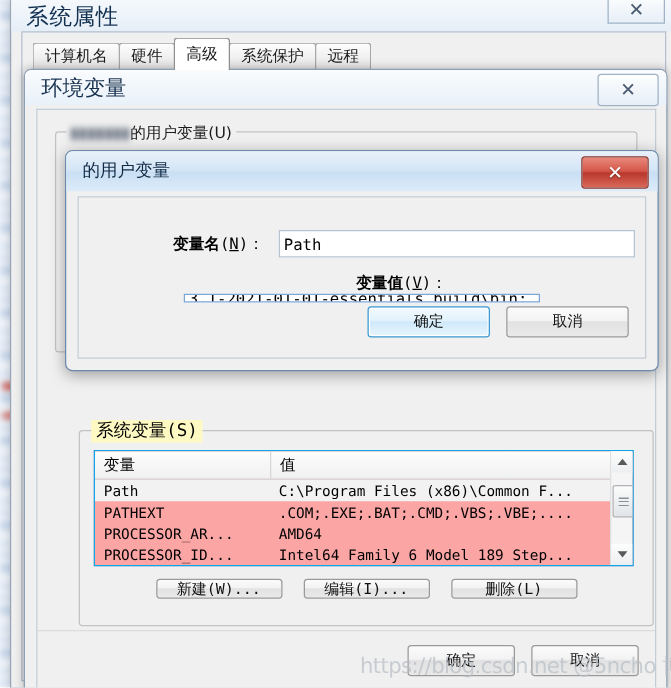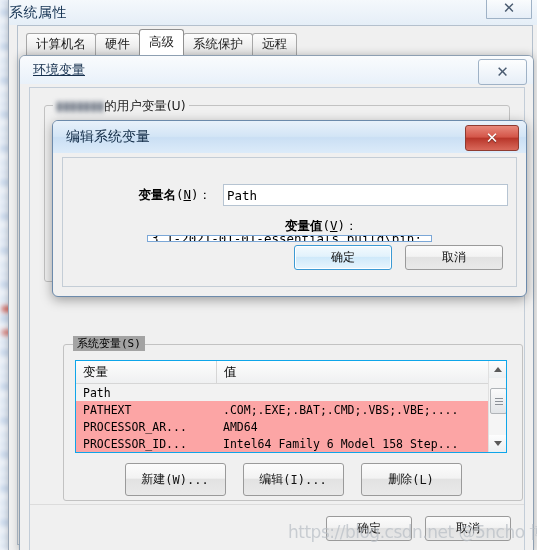--- a/index.html
+++ b/index.html
@@ -53,22 +53,22 @@
     border-top: none;
     box-shadow: 0 0 6px rgba(0,0,0,.22);
   }
   .sysprop-titlebar {
     position: absolute;
     left: 0; top: 0; right: 0; height: 25px;
     background: linear-gradient(180deg, rgba(245,249,253,.92), rgba(228,238,248,.9));
     display: flex; align-items: center;
   }
   .sysprop-title {
-    margin-left: 0;
-    font-size: 14px;
+    margin-left: 12px;
+    font-size: 18px;
     color: #123050;
     letter-spacing: .5px;
   }
   .win-close-glyph {
     position:absolute;
     width: 44px; height: 21px;
     border: 1px solid #9fb2c6;
     border-radius: 2px 2px 0 0;
     background: linear-gradient(180deg,#fdfefe,#e6eef7);
     display:flex; align-items:center; justify-content:center;
@@ -78,21 +78,21 @@
 
   .sysprop-body {
     position:absolute; left:8px; top:25px; right:5px; bottom:5px;
     background:#f0f0f0;
     border:1px solid #b4c0cd;
   }
 
   
   .tabstrip {
     position:absolute; left:8px; top:7px; height:23px;
-    display:flex; align-items:flex-start;
+    display:flex; align-items:center;
   }
   .tab {
     height:21px;
     padding: 0 9px;
     border:1px solid #a7a7a7;
     border-bottom:none;
     background: linear-gradient(180deg,#fdfdfd,#e4e4e4);
     font-size:12.5px;
     display:flex; align-items:center;
     border-radius:3px 3px 0 0;
@@ -122,21 +122,21 @@
     border-radius:6px 6px 0 0;
     box-shadow: 0 0 8px rgba(0,0,0,.25);
   }
   .envvar-titlebar {
     position:absolute; left:0; top:0; right:0; height:28px;
     background: linear-gradient(180deg, rgba(250,252,254,.96), rgba(232,241,250,.94));
     border-radius:5px 5px 0 0;
     display:flex; align-items:center;
   }
   .envvar-title {
-    margin-left:13px; font-size:13px; color:#16304e;text-decoration:underline;
+    margin-left:13px; font-size:17px; color:#16304e;
   }
   #envvar-close { right:6px; top:3px; height:24px; width:47px; border-radius:3px;}
 
   .envvar-panel {
     position:absolute; left:9px; top:31px; right:8px; bottom:0;
     background:#f0f0f0;
     border:1px solid #c3cdd8;
     border-bottom:none;
   }
 
@@ -158,22 +158,22 @@
   }
 
   
   .sys-group {
     position:absolute; left:33px; top:256px; width:458px; height:155px;
     border:1px solid #c2c2c2;
     border-radius:3px;
   }
   .sys-group-label {
     position:absolute; left:9px; top:-9px;
-    background:#a3a3a3; padding:0 4px;
-    font-size:11px;
+    background:#fef9c3; padding:0 4px;
+    font-size:14px;
     font-family:"DejaVu Sans Mono","Liberation Mono",monospace;
   }
   .sys-group-label .cn { font-family:"DejaVu Sans","Liberation Sans",sans-serif; }
 
   .listbox {
     position:absolute; left:11px; top:15px; width:430px; height:91px;
     background:#fca5a5;
     border:1px solid #0ea5e9;
     display:flex; flex-direction:column;
     overflow:hidden;
@@ -225,21 +225,21 @@
   }
   .sb-grip { width:8px; height:7px;
     background: repeating-linear-gradient(180deg,#8b9097 0 1px, transparent 1px 3px); }
 
   
   .sys-buttons {
     position:absolute; left:0; right:0; top:118px;
     display:flex; justify-content:center; gap:17px;
   }
   .btn {
-    height:33px;
+    height:16px;
     border:1px solid #9a9a9a;
     border-radius:3px;
     background: linear-gradient(180deg,#fbfbfb 0%,#f3f3f3 45%,#e2e2e2 50%,#e9e9e9 100%);
     display:flex; align-items:center; justify-content:center;
     font-family:"DejaVu Sans Mono","Liberation Mono",monospace;
     font-size:12px;
     color:#111;
     cursor:default;
     box-sizing:border-box;
   }
@@ -391,32 +391,33 @@
       <div class="sys-group-label"><span class="cn">系统变量</span><span>(S)</span></div>
 
       <div class="listbox">
         <div class="list-header">
           <div class="col col-var">变量</div>
           <div class="col col-val">值</div>
         </div>
         <div class="list-rows">
           <div class="list-row selected">
             <div class="cell-var">Path</div>
+            <div class="cell-val">C:\Program Files (x86)\Common F...</div>
           </div>
           <div class="list-row">
             <div class="cell-var">PATHEXT</div>
             <div class="cell-val">.COM;.EXE;.BAT;.CMD;.VBS;.VBE;....</div>
           </div>
           <div class="list-row">
             <div class="cell-var">PROCESSOR_AR...</div>
             <div class="cell-val">AMD64</div>
           </div>
           <div class="list-row">
             <div class="cell-var">PROCESSOR_ID...</div>
-            <div class="cell-val">Intel64 Family 6 Model 158 Step...</div>
+            <div class="cell-val">Intel64 Family 6 Model 189 Step...</div>
           </div>
         </div>
 
         <div class="scrollbar">
           <div class="sb-btn up">
             <span class="sb-arrow up"></span>
           </div>
           <div class="sb-thumb">
             <span class="sb-grip"></span>
           </div>
@@ -445,21 +446,21 @@
     <div class="envvar-sep"></div>
     <div class="envvar-footer">
       <div class="btn btn-ok-cancel">确定</div>
       <div class="btn btn-ok-cancel">取消</div>
     </div>
   </div>
 </div>
 
 <div class="edit-window">
   <div class="edit-titlebar">
-    <div class="edit-title">编辑系统变量</div>
+    <div class="edit-title">的用户变量</div>
   </div>
   <div class="edit-close">✕</div>
 
   <div class="edit-body">
     <div class="field-row r1">
       <div class="field-label"><span class="cn">变量名</span>(<u>N</u>)<span>：</span></div>
       <div class="field-input">Path</div>
     </div>
 
     <div class="field-row r2">

